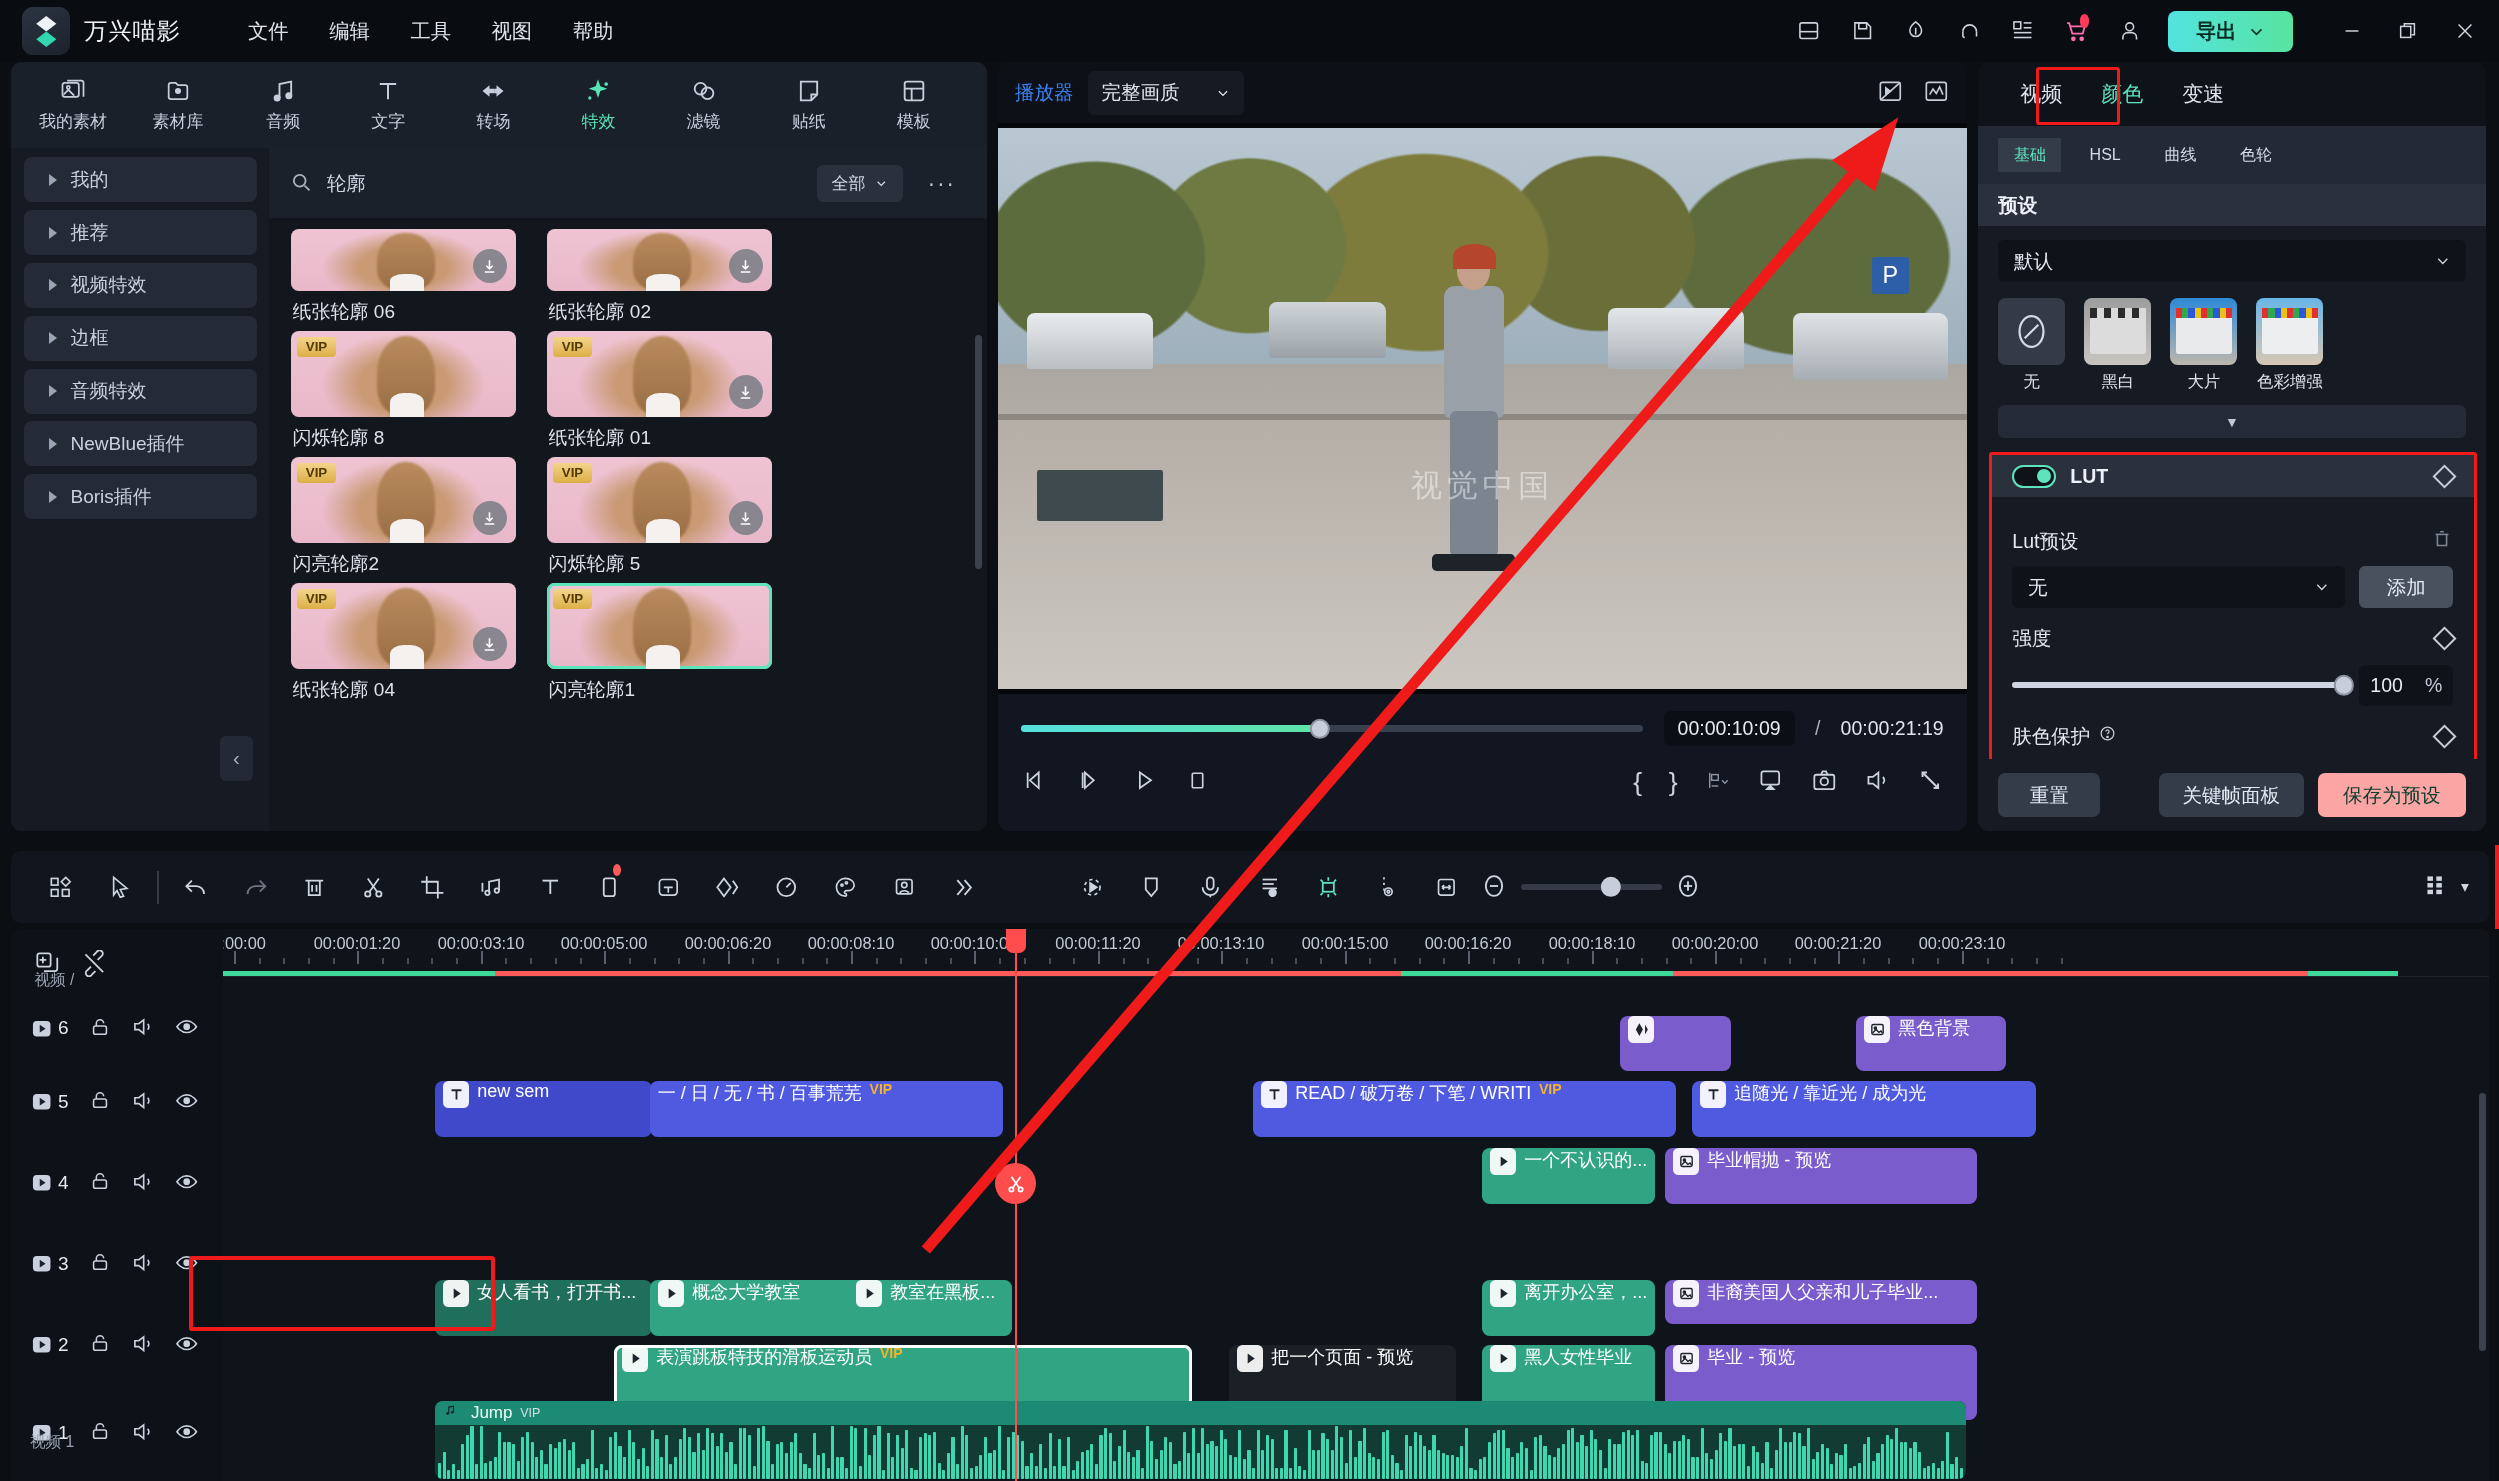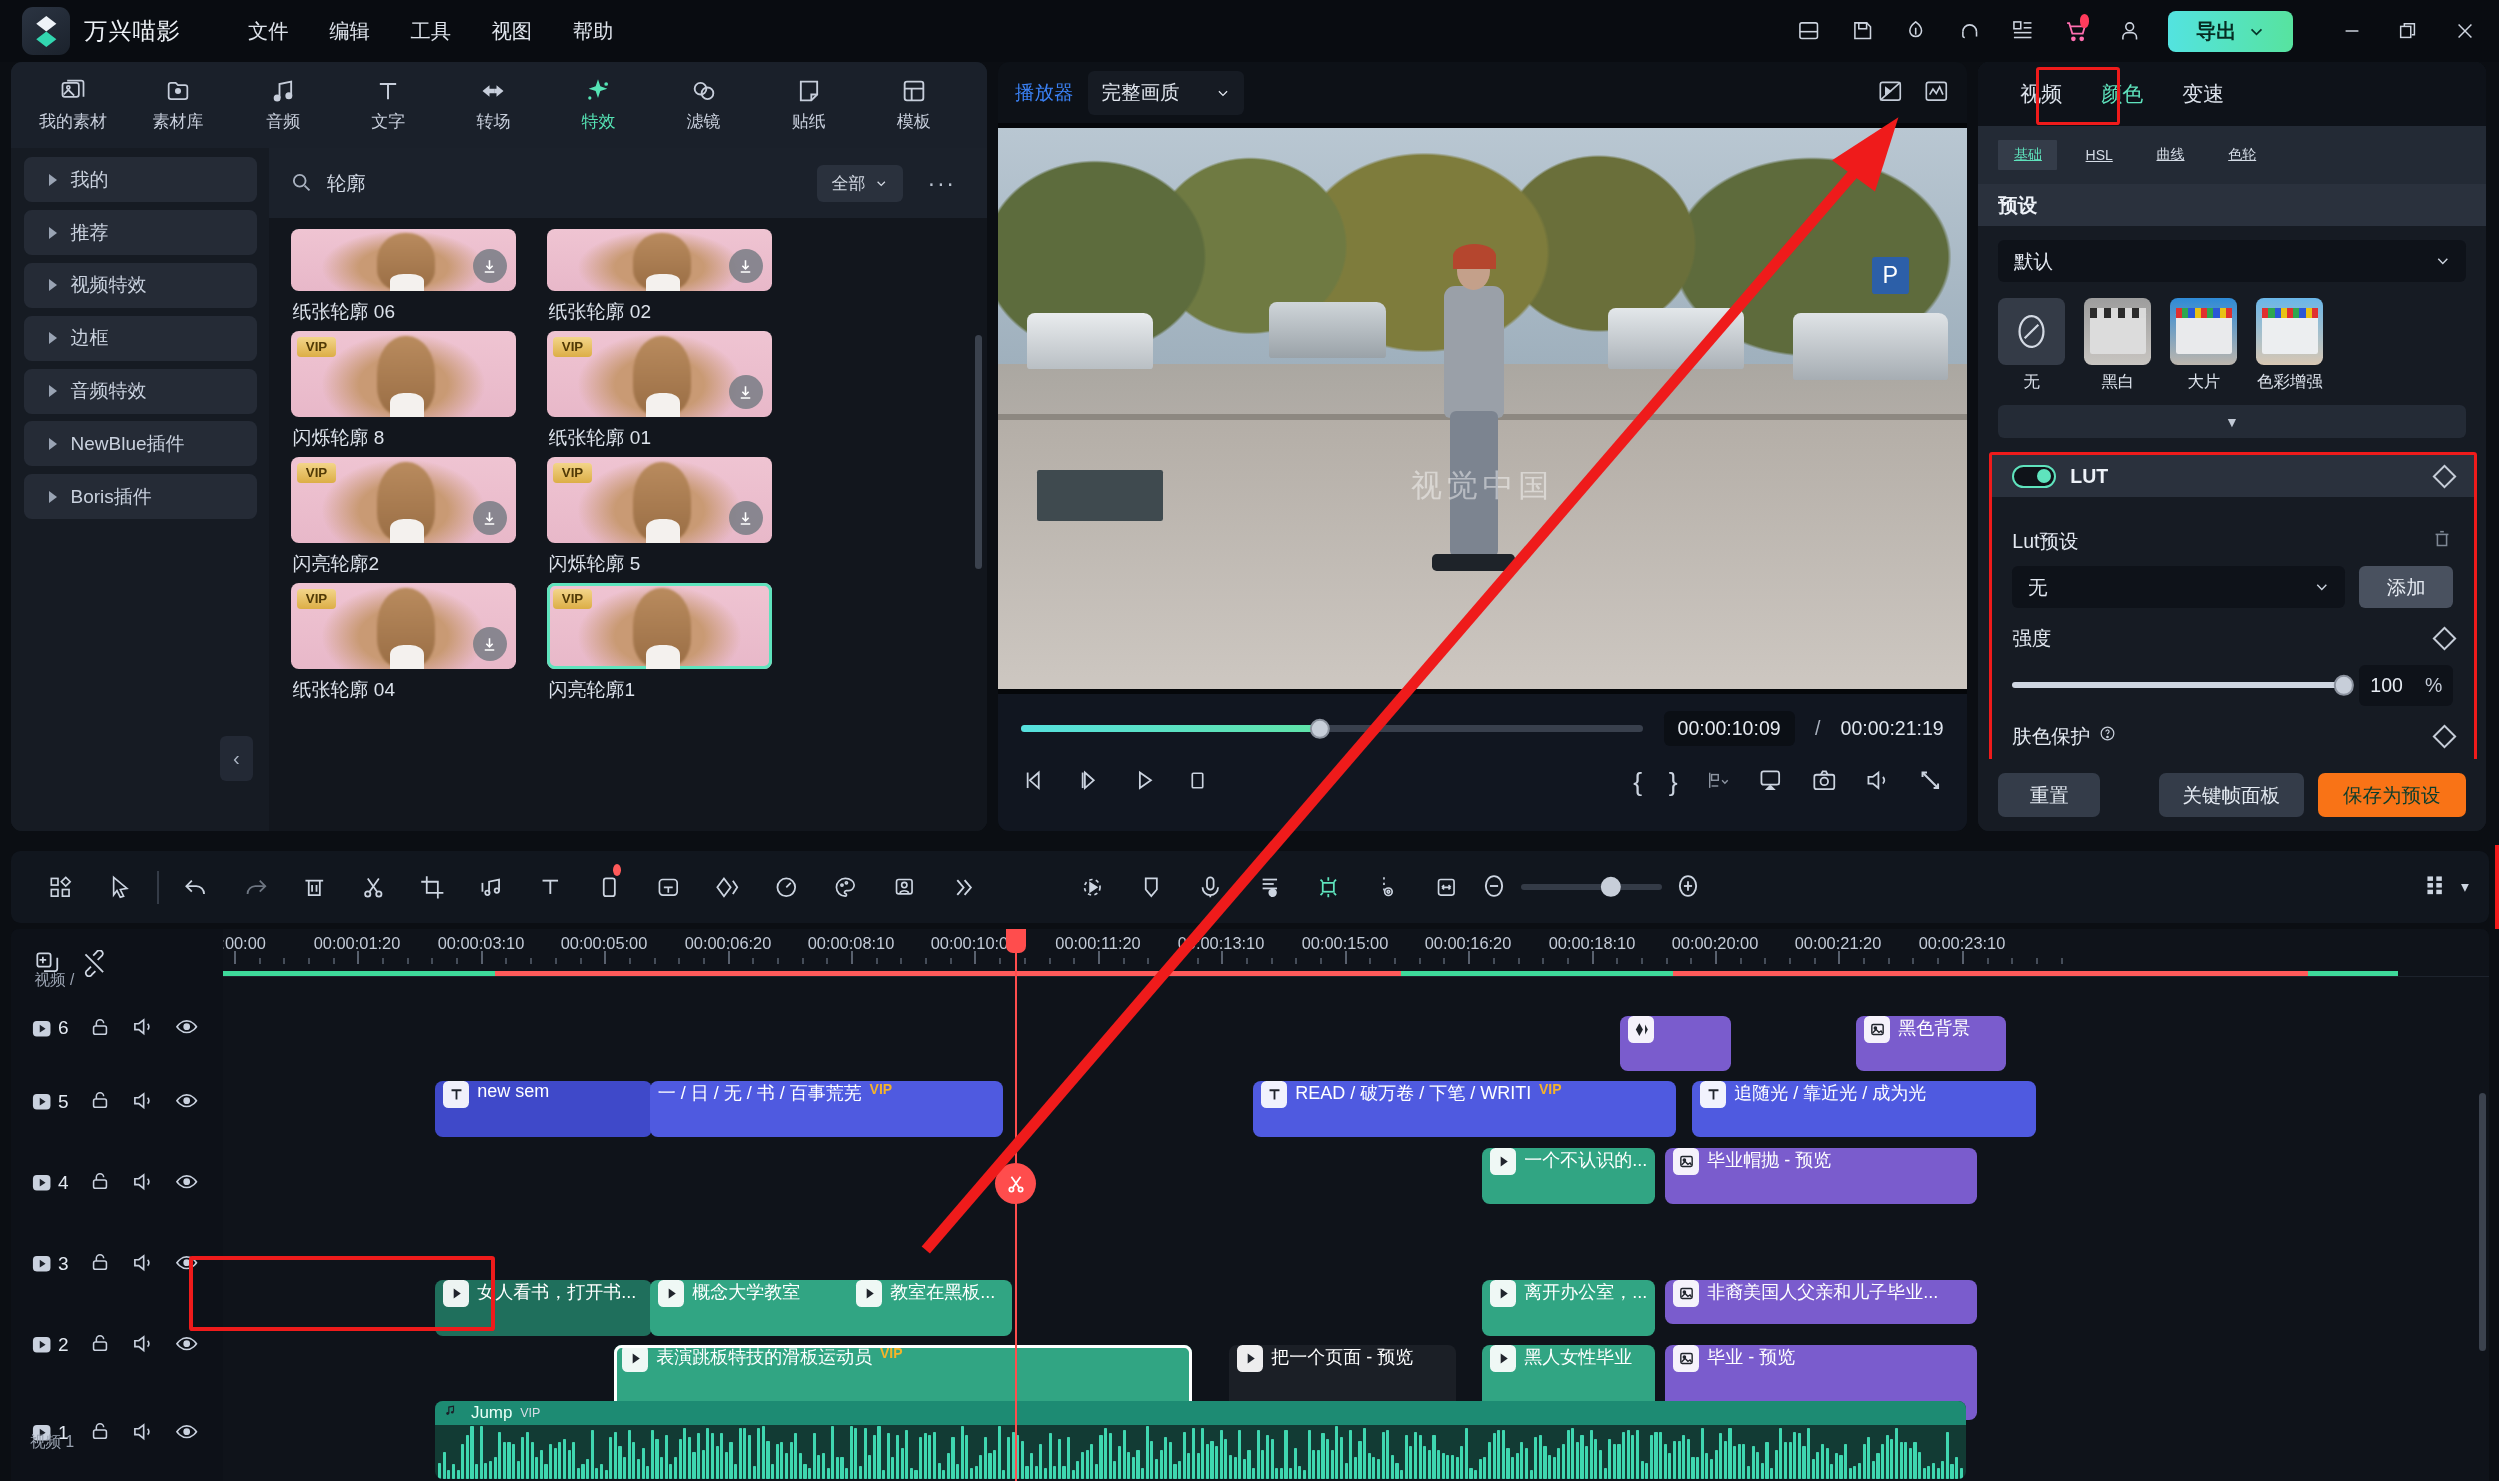--- a/index.html
+++ b/index.html
@@ -107,21 +107,21 @@
   .ctrl-right { margin-left:auto; display:flex; align-items:center; gap:26.6px; }
   .brace { font-size:26.6px; color:#cbd3df; }
 
   
   .rightpanel { width:508px; height:769px; margin-right:11px; background:#161b23; border-radius:11px; display:flex; flex-direction:column; overflow:hidden; position:relative; }
   .rp-tabs { height:64px; display:flex; align-items:center; gap:7.8px; padding-left:26.6px; background:#0e1219; position:relative; }
   .rp-tab { font-size:21px; color:#dde3ec; padding:6.2px 15.6px; }
   .rp-tab.active { color:#5fe3bd; }
   .tab-highlight { position:absolute; left:58px; top:4.7px; width:84px; height:58px; border:3.9px solid #ef1b1b; border-radius:3.1px; }
   .rp-subtabs { height:58px; display:flex; align-items:center; gap:12.5px; padding-left:20.3px; background:#232a35; }
-  .rp-subtab { font-size:14px; color:#d5dce6; padding:6.2px 15.6px; border-radius:1px;text-decoration:underline; }
+  .rp-subtab { font-size:16px; color:#d5dce6; padding:6.2px 15.6px; border-radius:1px; }
   .rp-subtab.active { color:#5fe3bd; background:#343c49; }
   .rp-scroll { flex:1; overflow:hidden; }
   .sect-head { height:42px; display:flex; align-items:center; padding:0 20.3px; font-size:19.5px; font-weight:bold; color:#eef2f8; background:#2a313d; }
   .sect-head.toggle { justify-content:flex-start; gap:14px; }
   .toggle-sw { width:44px; height:23.4px; border-radius:12.5px; background:#0f1319; border:2.3px solid #5fe3bd; position:relative; }
   .toggle-sw .dot { position:absolute; right:3.1px; top:2.3px; width:14px; height:14px; border-radius:50%; background:#5fe3bd; }
   .diamond { width:17px; height:17px; border:2px solid #c6cdd8; transform:rotate(45deg); margin-left:auto; }
   .rp-block { padding:14px 20.3px 4.7px 20.3px; }
   .sel-box { height:42px; background:#0e1219; border-radius:6.2px; display:flex; align-items:center; justify-content:space-between; padding:0 15.6px; font-size:19.5px; color:#e2e8f1; }
   .preset-row { display:flex; gap:19px; margin-top:15.6px; }
@@ -141,21 +141,21 @@
   .sel-add .sel-box { flex:1; }
   .add-btn { width:94px; height:42px; background:#49515f; border-radius:6.2px; display:flex; align-items:center; justify-content:center; font-size:19.5px; color:#e7ecf3; }
   .slider-row { display:flex; align-items:center; gap:15.6px; margin-top:12.5px; }
   .sld { flex:1; height:6.2px; border-radius:3.9px; position:relative; }
   .sld .knob { position:absolute; top:50%; transform:translate(-50%,-50%); width:20.3px; height:20.3px; border-radius:50%; background:#c7ced9; border:2.3px solid #8c939f; }
   .num-box { width:94px; height:41px; background:#0e1219; border-radius:6.2px; display:flex; align-items:center; padding:0 11px; font-size:19.5px; color:#e7ecf3; }
   .num-box .unit { margin-left:auto; color:#c3cad6; }
   .rp-footer { height:72px; display:flex; align-items:center; padding:0 20.3px; gap:14px; background:#161b23; }
   .btn-ghost { width:102px; height:44px; background:#343c49; border-radius:7px; display:flex; align-items:center; justify-content:center; font-size:19.5px; color:#e4eaf2; }
   .btn-ghost2 { margin-left:auto; width:145px; height:44px; background:#343c49; border-radius:7px; display:flex; align-items:center; justify-content:center; font-size:19.5px; color:#e4eaf2; }
-  .btn-primary { width:148px; height:44px; background:#f97316; border-radius:7px; display:flex; align-items:center; justify-content:center; font-size:19.5px; color:#0b3c2c; }
+  .btn-primary { width:148px; height:44px; background:#fca5a5; border-radius:7px; display:flex; align-items:center; justify-content:center; font-size:19.5px; color:#0b3c2c; }
 
   
   .tl { flex:1; display:flex; flex-direction:column; background:#0b0e13; }
   .tl-toolbar { height:72px; display:flex; align-items:center; gap:0; padding:0 20.3px; background:#11161e; margin:6.2px 11px 0 11px; border-radius:9.4px; position:relative;}
   .tl-ico { width:59px; height:50px; display:flex; align-items:center; justify-content:center; color:#cdd5e1; position:relative; }
   .tl-ico.green { color:#5fe3bd; }
   .tl-div { width:1.6px; height:33px; background:#343b47; margin:0 7.8px; }
   .zoomgrp { display:flex; align-items:center; gap:12.5px; margin-left:4.7px;}
   .zbar { width:141px; height:6.2px; background:#343b47; border-radius:3.9px; position:relative; }
   .zbar .zk { position:absolute; left:64%; top:50%; transform:translate(-50%,-50%); width:20.3px; height:20.3px; border-radius:50%; background:#c7ced9; }

